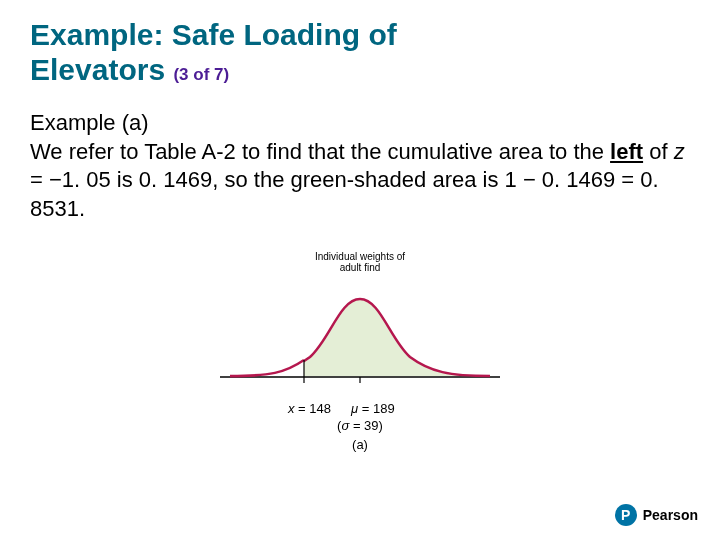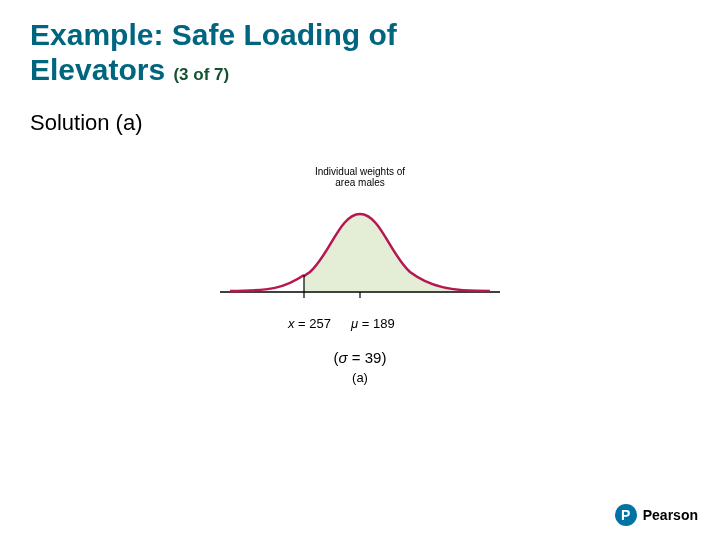--- a/index.html
+++ b/index.html
@@ -1,54 +1,57 @@
 <!DOCTYPE html>
 <html><head>
 <meta charset="utf-8">
 <style>
   * { margin: 0; padding: 0; box-sizing: border-box; }
   html, body { width: 720px; height: 540px; font-family: Arial, Helvetica, sans-serif; background: #fff; color: #000; }
   .slide { position: relative; width: 720px; height: 540px; padding: 18px 30px 13px 30px; }
   .title { font-size: 30px; font-weight: bold; color: #006680; line-height: 1.15; }
-  .title .sub { font-size: 17px; color: #14532d; font-weight: bold; }
+  .title .sub { font-size: 17px; color: #4c1d95; font-weight: bold; }
   .title .underline { }
   .body { margin-top: 22px; font-size: 22px; line-height: 1.3; color: #000; }
   .body .bold-u { font-weight: bold; text-decoration: underline; }
   .body .ital { font-style: italic; }
   .figure { margin-top: 28px; text-align: center; }
   .fig-caption { font-size: 10px; color: #000; line-height: 1.1; margin-bottom: 4px; }
   .fig-svg { display: block; margin: 0 auto; }
   .fig-axis-labels { font-size: 13px; margin-top: 4px; }
   .fig-axis-row1 { display: inline-block; width: 280px; text-align: left; position: relative; }
-  .fig-sigma { font-size: 15px; margin-top: 18px; }
+  .fig-sigma { font-size: 13px; margin-top: 2px; }
   .fig-part { font-size: 13px; margin-top: 4px; }
   .ital { font-style: italic; }
   .footer { position: absolute; left: 30px; bottom: 22px; font-size: 11px; color: #000; }
   .pearson { position: absolute; right: 22px; bottom: 14px; display: flex; align-items: center; gap: 6px; }
   .pearson-circle { width: 22px; height: 22px; border-radius: 50%; background: #0073a5; display: flex; align-items: center; justify-content: center; color: #fff; font-weight: bold; font-size: 14px; }
   .pearson-text { font-size: 14px; color: #000; font-weight: bold; }
 </style>
 </head>
 <body>
 
 <div class="slide">
   <div class="title">
     <span>Example: Safe Loading of</span><br>
     <span class="underline">Elevators</span>
     <span class="sub">(3 of 7)</span>
   </div>
 
   <div class="body">
-    <div>Solution (a)</div>
+    <div>Example (a)</div>
+    <div>
+      <span>We refer to Table A-2 to find that the cumulative area to the </span><span class="bold-u">left</span><span> of </span><span class="ital">z</span><span> = −1. 05 is 0. 1469, so the green-shaded area is 1 − 0. 1469 = 0. 8531.</span>
+    </div>
   </div>
 
   <div class="figure">
     <div class="fig-caption">
       <span>Individual weights of</span><br>
-      <span>area males</span>
+      <span>adult find</span>
     </div>
 
     <svg class="fig-svg" width="300" height="120" viewBox="0 0 300 120">
       <line x1="10" y1="100" x2="290" y2="100" stroke="#000" stroke-width="1.5"></line>
       <path d="M 20 99
                C 60 99, 80 95, 100 80
                C 120 62, 130 22, 150 22
                C 170 22, 180 62, 200 80
                C 220 95, 240 99, 280 99 Z" fill="#e4eed6" stroke="none"></path>
       <path d="M 20 99
@@ -60,21 +63,21 @@
       <path d="M 20 99
                C 60 99, 75 96, 94 83" fill="none" stroke="#b5174e" stroke-width="2.5"></path>
       <line x1="94" y1="83" x2="94" y2="100" stroke="#000" stroke-width="1.2"></line>
       <line x1="150" y1="100" x2="150" y2="106" stroke="#000" stroke-width="1.2"></line>
       <line x1="94" y1="100" x2="94" y2="106" stroke="#000" stroke-width="1.2"></line>
     </svg>
 
     <div class="fig-axis-labels">
       <div class="fig-axis-row1">
         <span style="position:absolute; left:68px;">
-          <span class="ital">x</span><span> = 257</span>
+          <span class="ital">x</span><span> = 148</span>
         </span>
         <span style="position:absolute; left:131px;">
           <span class="ital">μ</span><span> = 189</span>
         </span>
         &nbsp;
       </div>
     </div>
     <div class="fig-sigma">
       <span>(</span><span class="ital">σ</span><span> = 39)</span>
     </div>

